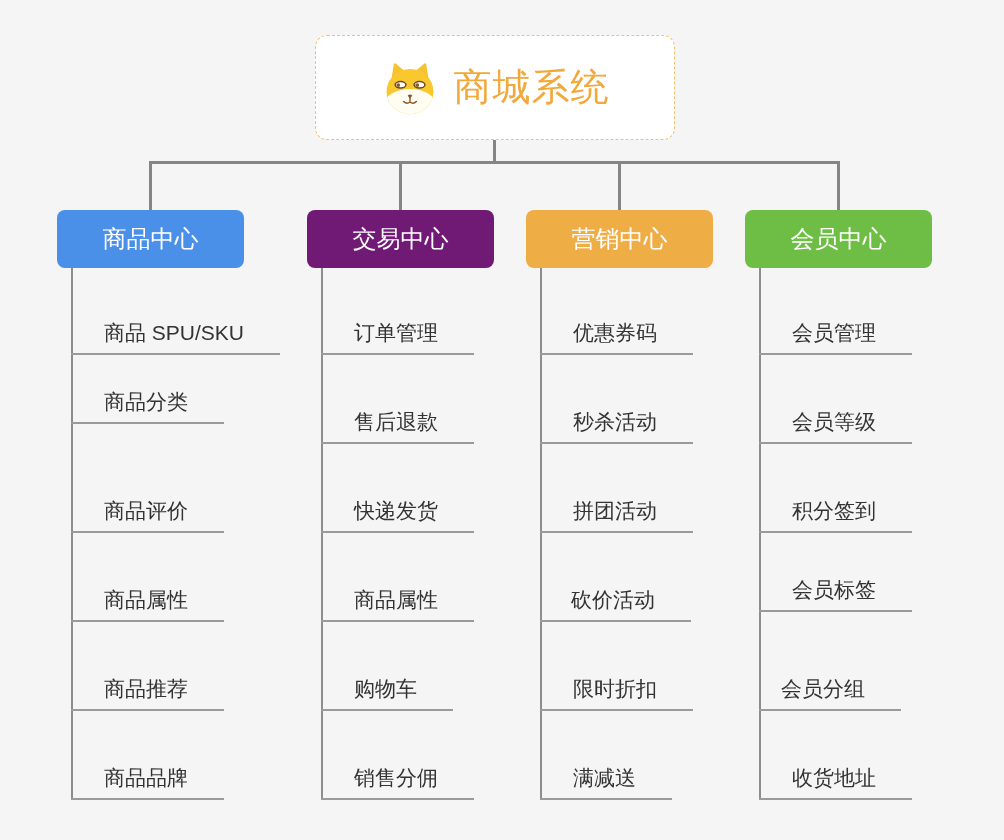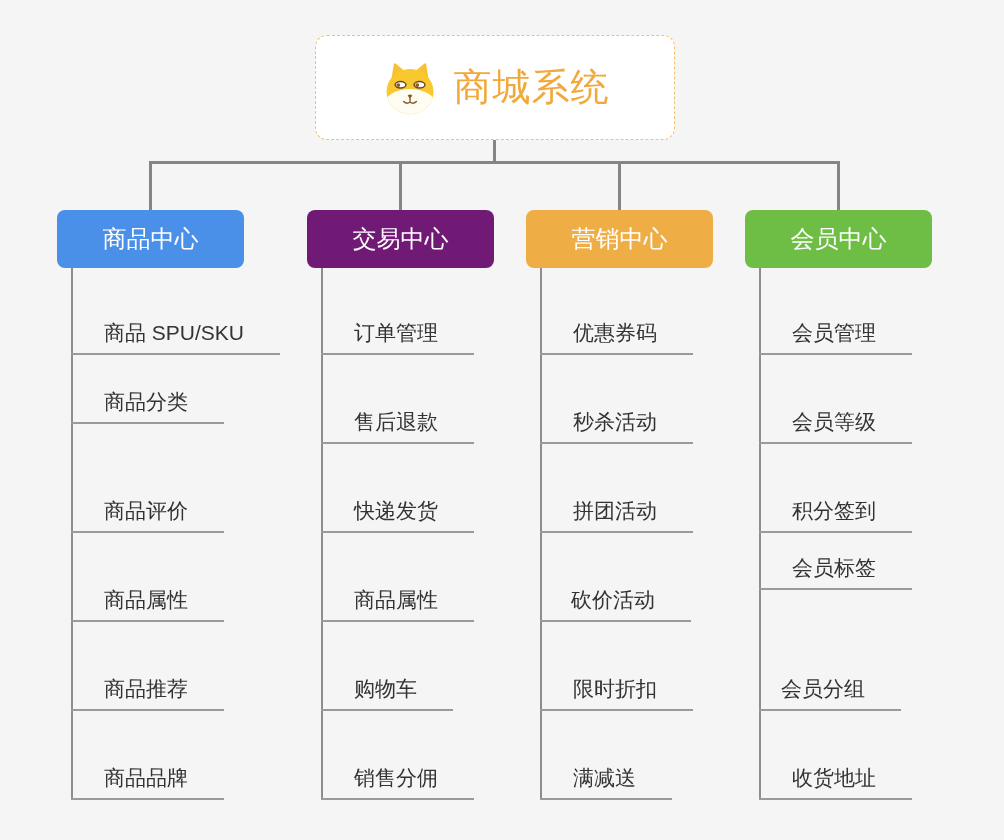--- a/index.html
+++ b/index.html
@@ -128,17 +128,17 @@
   <div class="item" style="left:540px;top:319px;">优惠券码</div>
   <div class="item" style="left:540px;top:408px;">秒杀活动</div>
   <div class="item" style="left:540px;top:497px;">拼团活动</div>
   <div class="item" style="left:540px;top:586px;padding-left:31px;">砍价活动</div>
   <div class="item" style="left:540px;top:675px;">限时折扣</div>
   <div class="item" style="left:540px;top:764px;">满减送</div>
 
   <div class="item" style="left:759px;top:319px;">会员管理</div>
   <div class="item" style="left:759px;top:408px;">会员等级</div>
   <div class="item" style="left:759px;top:497px;">积分签到</div>
-  <div class="item" style="left:759px;top:554px;">会员标签</div>
+  <div class="item" style="left:759px;top:576px;">会员标签</div>
   <div class="item" style="left:759px;top:675px;padding-left:22px;">会员分组</div>
   <div class="item" style="left:759px;top:764px;">收货地址</div>
 
 </div>
 
 </body></html>

